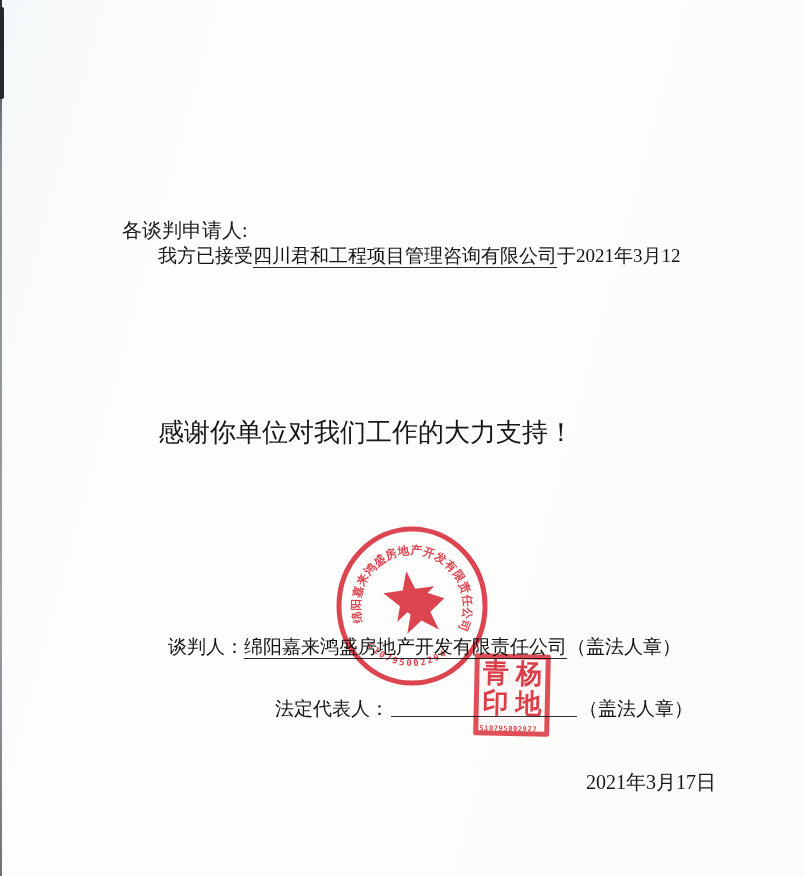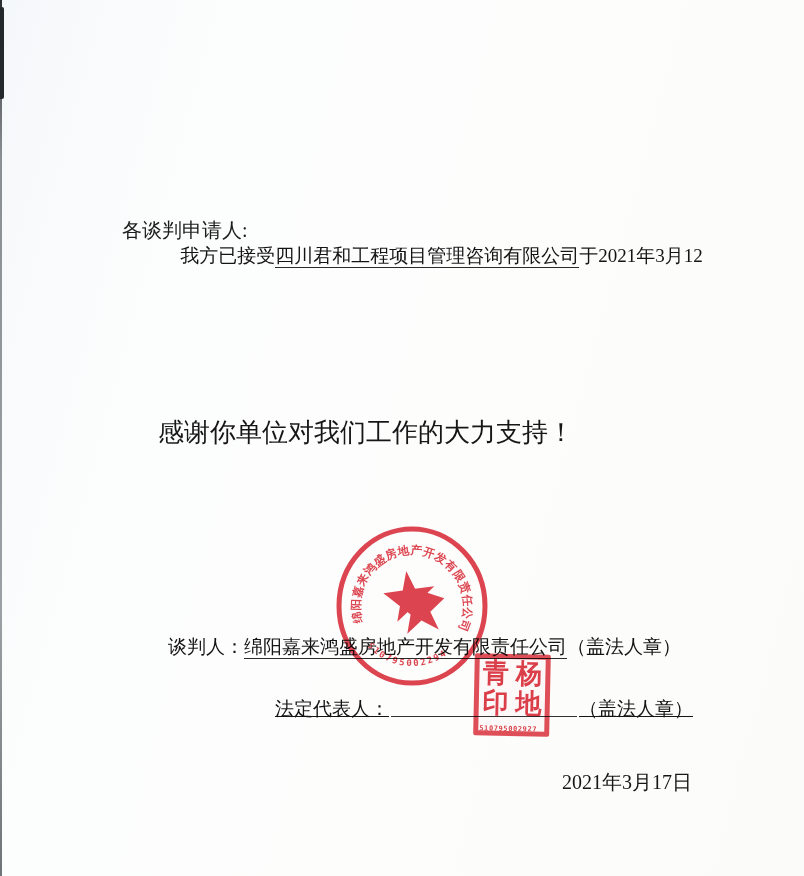--- a/index.html
+++ b/index.html
@@ -12,27 +12,27 @@
   .edge-line{position:absolute;left:0;top:0;width:2px;height:876px;background:linear-gradient(#2a2d30,#8a8f93 18%,#9aa0a4 70%,#6f7478);}
   .edge-blob{position:absolute;left:0;top:7px;width:4px;height:92px;background:#23282c;border-radius:0 2px 2px 0;}
   .title{
     position:absolute;left:0;top:99px;width:100%;text-align:center;
     font-family:"Liberation Sans","DejaVu Sans",sans-serif;
     font-size:37px;font-weight:bold;letter-spacing:2px;color:#0e0e0e;white-space:nowrap;
   }
   .salutation{position:absolute;left:122px;top:170px;font-size:20px;color:#1c1c1c;margin-top:47px;}
   .para{position:absolute;left:125px;top:236px;width:600px;font-size:19px;color:#141414;}
   .tline{line-height:39.5px;white-space:nowrap;}
-  .l1{text-indent:33px;text-align:center;}
+  .l1{text-indent:33px;}
   .u{border-bottom:1.6px solid #2a2a2a;padding-bottom:1px;}
   .thanks{position:absolute;left:158px;top:415px;font-size:26px;color:#161616;}
   .negotiator{position:absolute;left:168px;top:634px;font-size:19px;white-space:nowrap;color:#141414;}
-  .legal{position:absolute;left:275px;top:696px;font-size:19px;white-space:nowrap;color:#141414;text-decoration:underline;}
+  .legal{position:absolute;left:275px;top:696px;font-size:19px;white-space:nowrap;color:#141414;}
   .blank{display:inline-block;width:186px;height:17px;border-bottom:1.7px solid #333;margin:0 2px -2px 2px;}
-  .date{position:absolute;left:562px;top:769px;font-size:20px;color:#161616;}
+  .date{position:absolute;left:586px;top:769px;font-size:20px;color:#161616;}
   
   .seal-round{position:absolute;left:330px;top:520px;width:170px;height:177px;mix-blend-mode:multiply;opacity:.93;z-index:5;}
   .ring-text{font-size:11.5px;font-weight:bold;fill:#dc3743;font-family:"Liberation Serif",serif;letter-spacing:.5px;}
   .code-text{font-size:9px;font-weight:bold;fill:#dc3743;letter-spacing:2px;font-family:"DejaVu Sans Mono",monospace;}
   
   .seal-square{
     position:absolute;left:474px;top:654px;width:76px;height:82px;z-index:6;
     border:5px solid rgba(220,52,64,.92);border-radius:2px;
     mix-blend-mode:multiply;opacity:.95;transform:rotate(1.2deg);
     box-sizing:border-box;background:rgba(255,235,236,.18);

